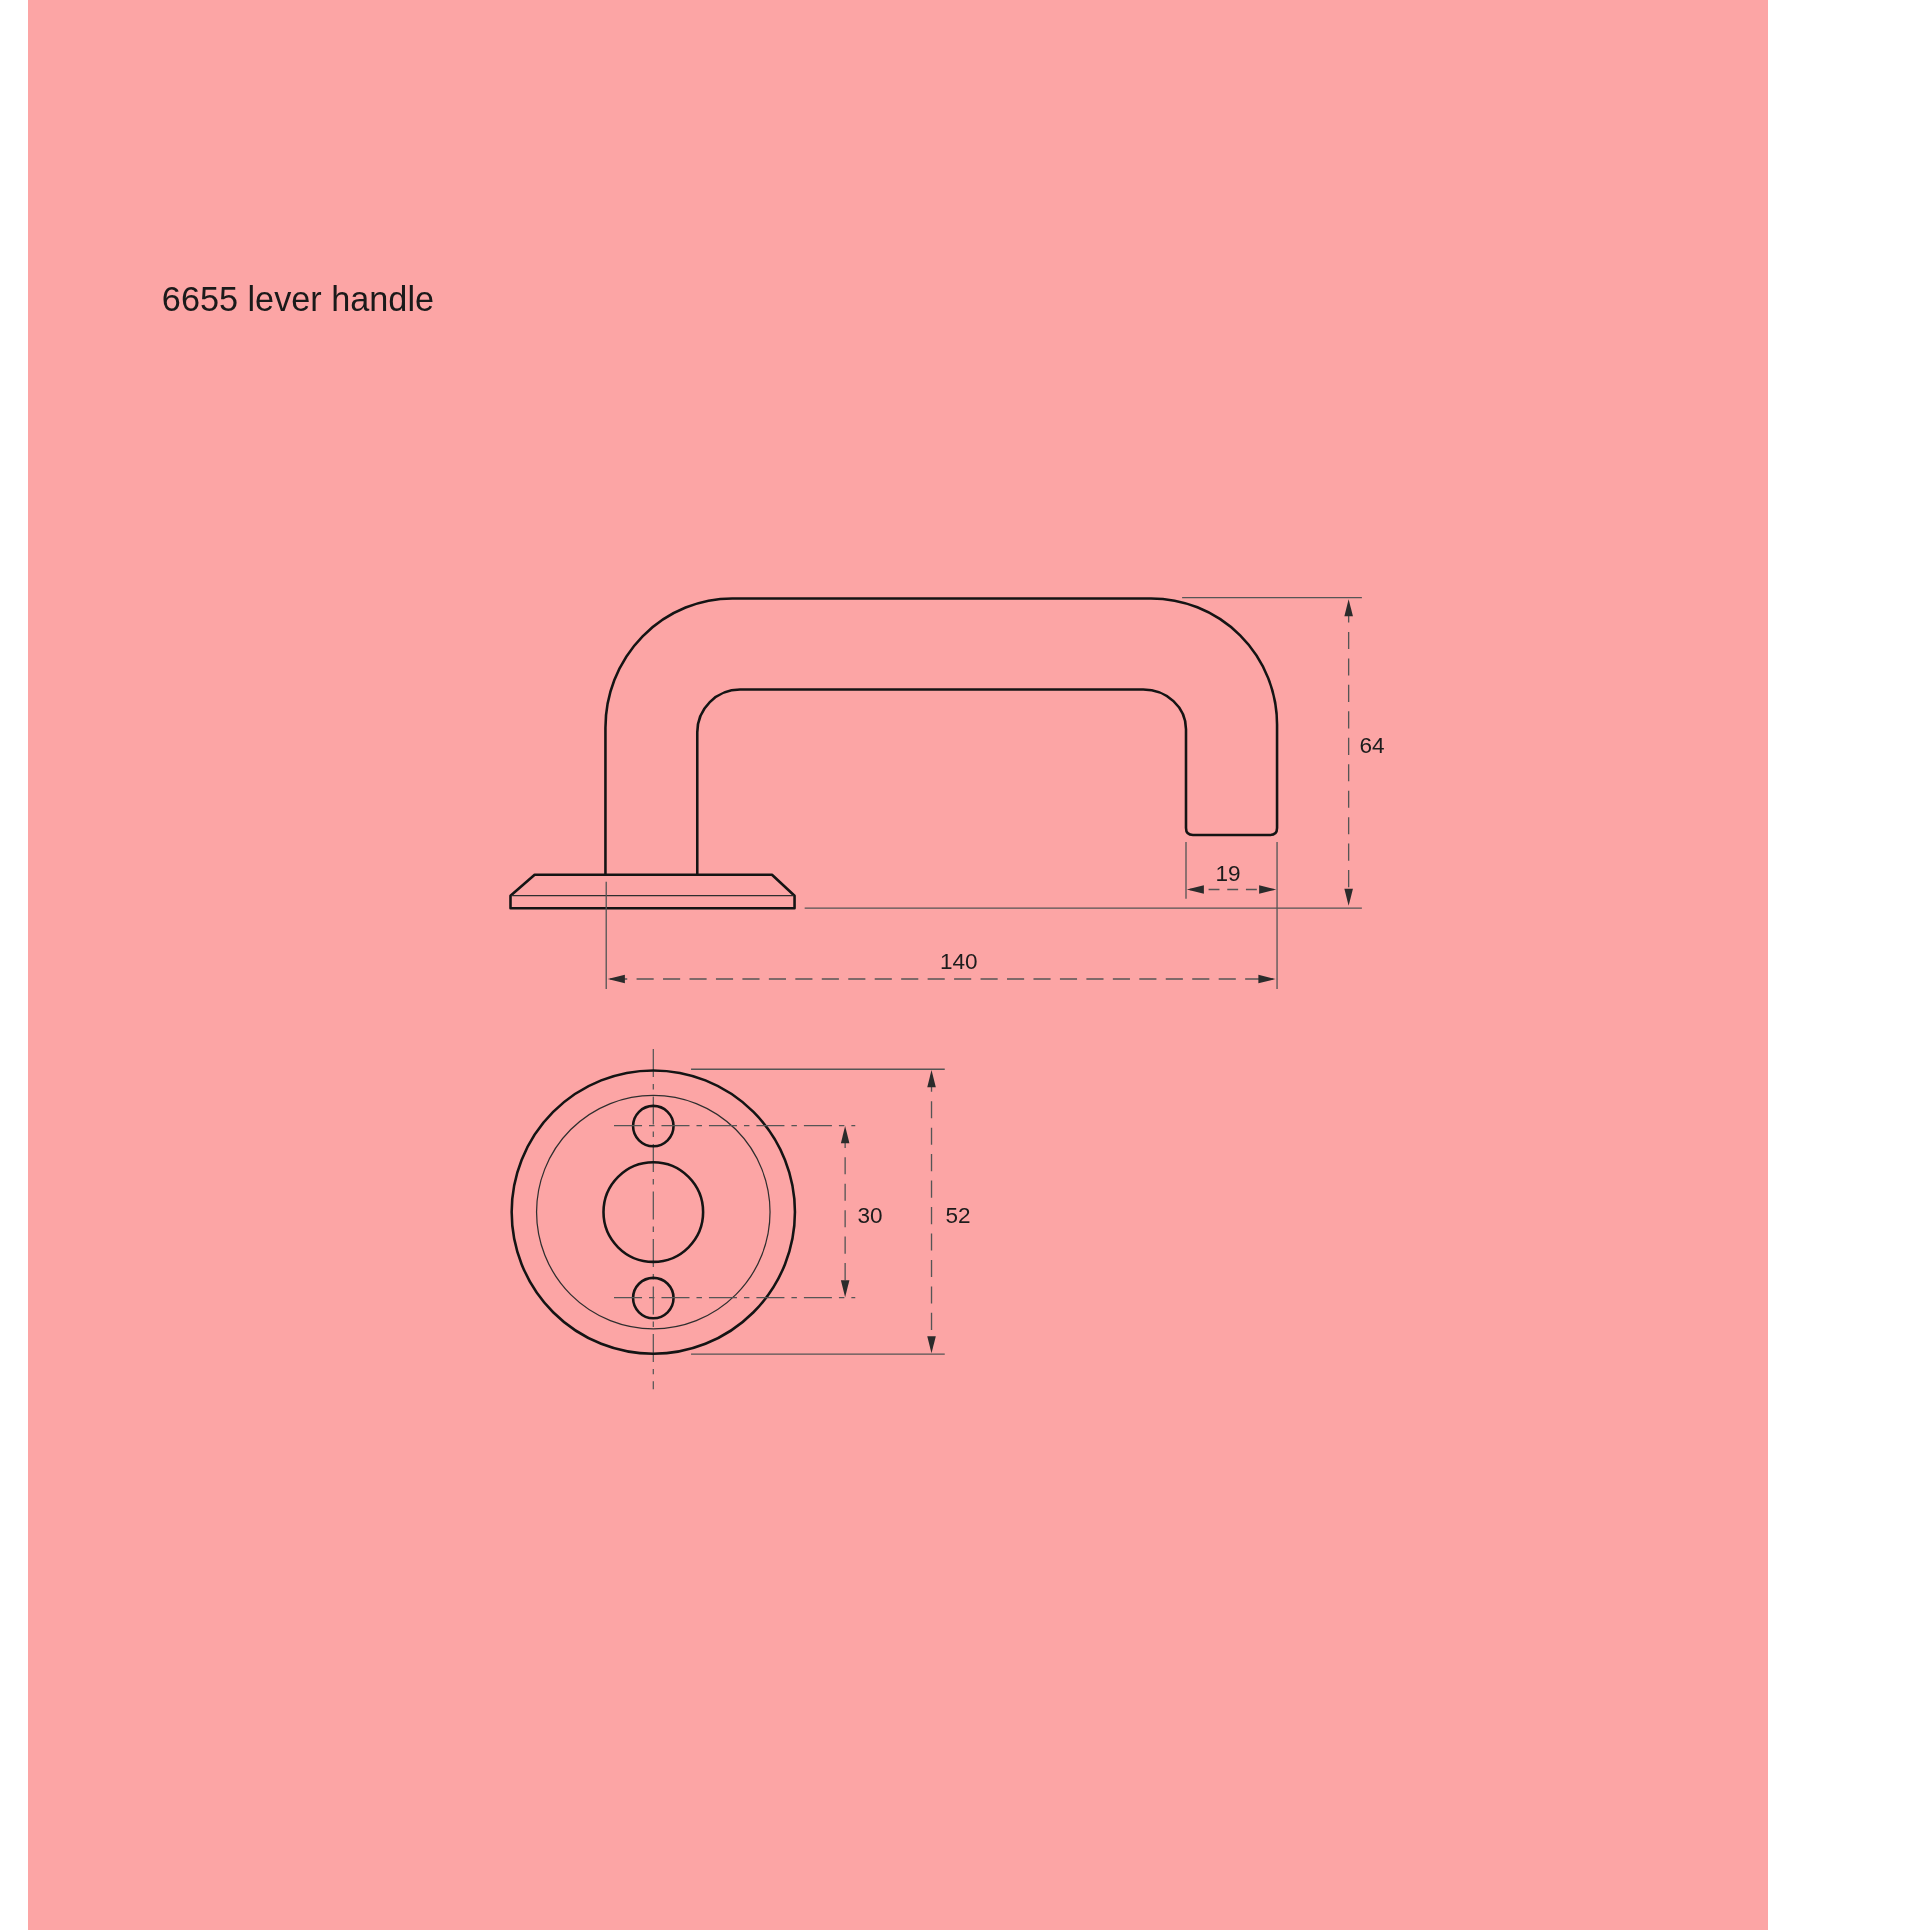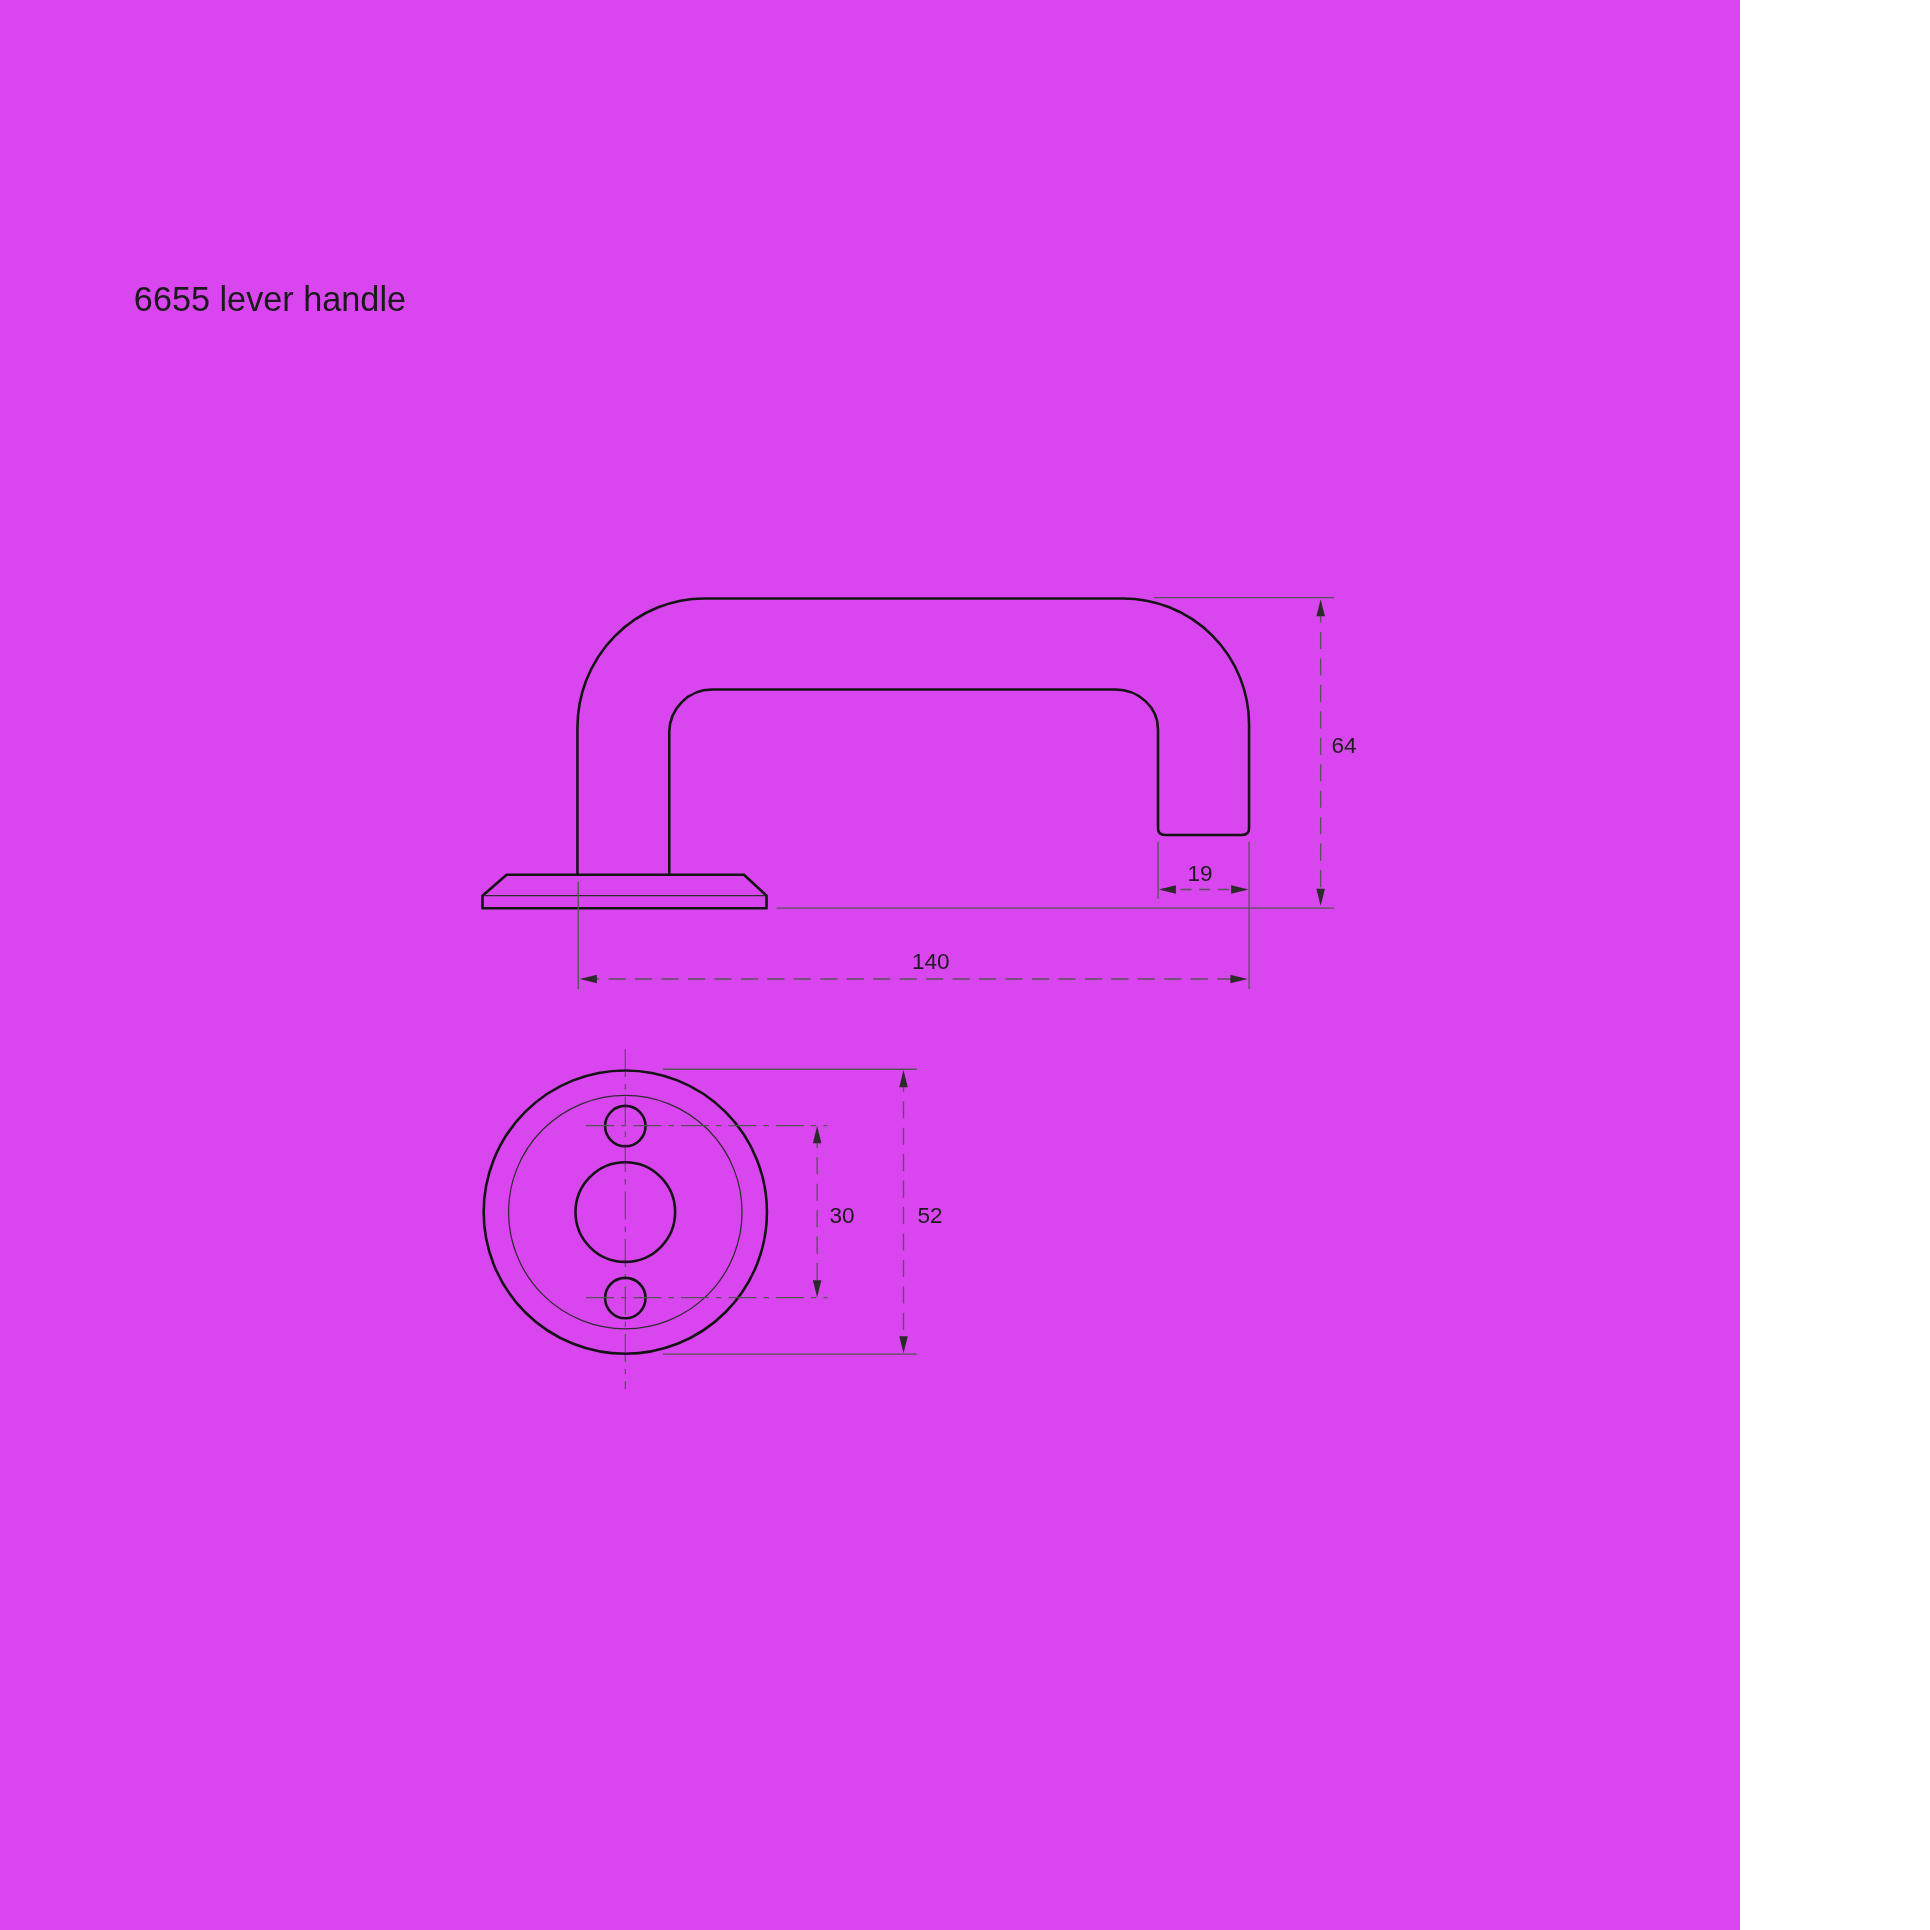--- a/index.html
+++ b/index.html
@@ -4,22 +4,23 @@
 <style>
   html, body {
     margin: 0;
     padding: 0;
     background: #ffffff;
   }
   .page {
     position: relative;
     width: 1740px;
     height: 1930px;
-    background: #d946ef;
+    background: #fca5a5;
     overflow: hidden;
+    margin-left: 28px;
   }
   svg.drawing {
     display: block;
     width: 1930px;
     height: 1930px;
   }
   .title-text {
     font-family: "Liberation Sans", "DejaVu Sans", sans-serif;
     font-size: 44px;
     fill: #1a1a1a;

